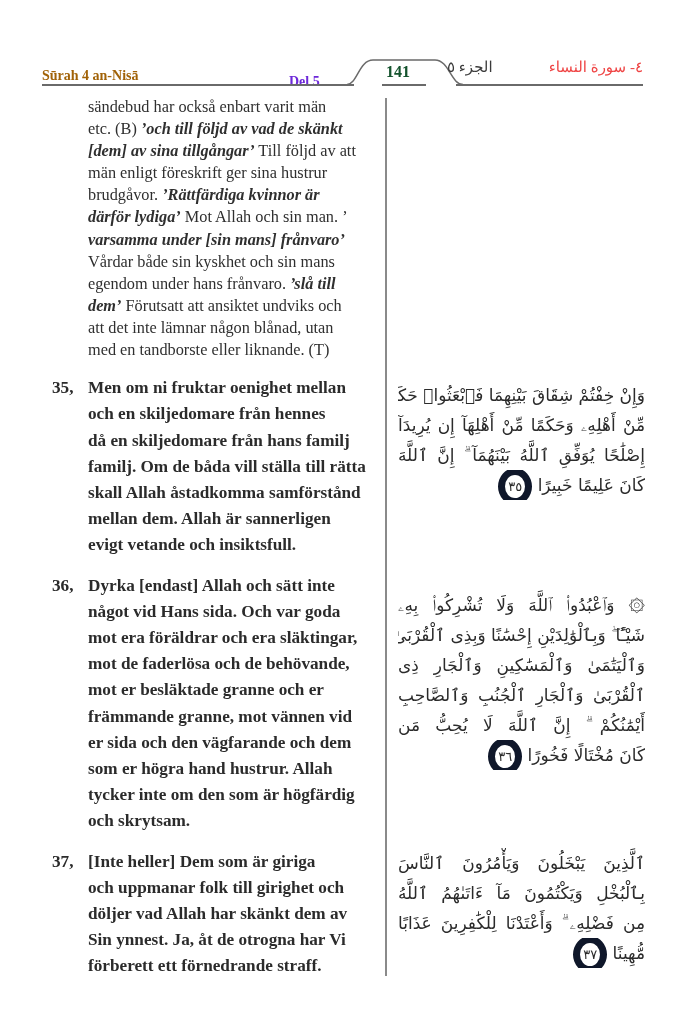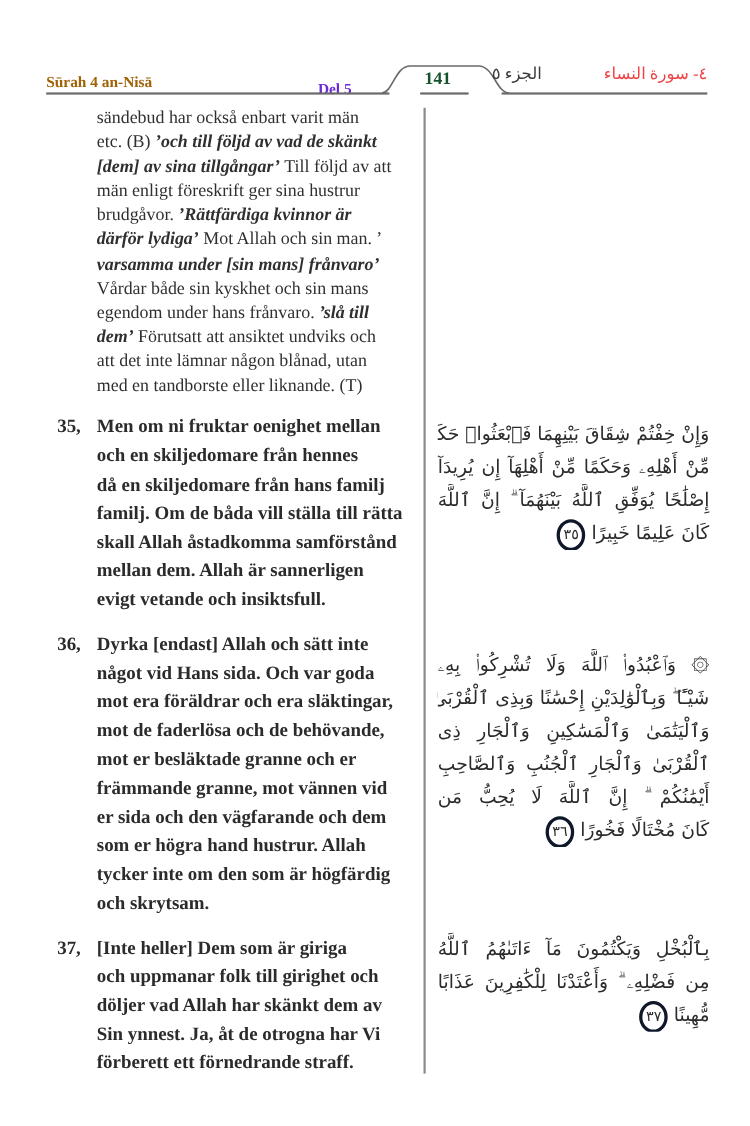--- a/index.html
+++ b/index.html
@@ -33,21 +33,21 @@
   .v37 { margin-top: 14px; }
 
   .col-right { position: absolute; left: 398px; top: 0; width: 250px; }
   .ar { position: absolute; left: 0; width: 247px; direction: rtl; text-align: justify; text-align-last: justify;
         font-family: "DejaVu Sans", sans-serif; font-size: 17px; color: #2b2b2b; }
   .ar p { margin: 0; height: 30px; line-height: 30px; white-space: nowrap; overflow: hidden; }
   .ar p.last { text-align-last: right; }
   .ar35 { top: 380px; }
   .ar36 { top: 590px; }
   .ar37 { top: 848px; }
-  .ayah-mark { font-size: 13px; border: 3px solid #0f172a; border-radius: 50%; padding: 4px 3px; }
+  .ayah-mark { font-size: 13px; border: 7px solid #0f172a; border-radius: 50%; padding: 4px 3px; }
 </style>
 </head>
 <body>
 
 <div class="header">
   <span class="hdr-left">Sūrah 4 an-Nisā</span>
   <span class="hdr-del">Del 5</span>
   <div class="rule-left"></div>
   <svg class="tab-shape" viewBox="0 0 116 28">
     <path d="M0 26.5 C 10 26.5, 12 2, 26 2 L 88 2 C 102 2, 104 26.5, 116 26.5" fill="none" stroke="#6a6a6a" stroke-width="1.5"></path>
@@ -127,17 +127,18 @@
   </div>
   <div class="ar ar36">
     <p>۞ وَٱعْبُدُوا۟ ٱللَّهَ وَلَا تُشْرِكُوا۟ بِهِۦ</p>
     <p>شَيْـًٔا ۖ وَبِٱلْوَٰلِدَيْنِ إِحْسَٰنًا وَبِذِى ٱلْقُرْبَىٰ</p>
     <p>وَٱلْيَتَٰمَىٰ وَٱلْمَسَٰكِينِ وَٱلْجَارِ ذِى</p>
     <p>ٱلْقُرْبَىٰ وَٱلْجَارِ ٱلْجُنُبِ وَٱلصَّاحِبِ</p>
     <p>أَيْمَٰنُكُمْ ۗ إِنَّ ٱللَّهَ لَا يُحِبُّ مَن</p>
     <p class="last"><span>كَانَ مُخْتَالًا فَخُورًا</span> <span class="ayah-mark">٣٦</span></p>
   </div>
   <div class="ar ar37">
+    <p>ٱلَّذِينَ يَبْخَلُونَ وَيَأْمُرُونَ ٱلنَّاسَ</p>
     <p>بِٱلْبُخْلِ وَيَكْتُمُونَ مَآ ءَاتَىٰهُمُ ٱللَّهُ</p>
     <p>مِن فَضْلِهِۦ ۗ وَأَعْتَدْنَا لِلْكَٰفِرِينَ عَذَابًا</p>
     <p class="last"><span>مُّهِينًا</span> <span class="ayah-mark">٣٧</span></p>
   </div>
 </div>
 
 </body></html>

